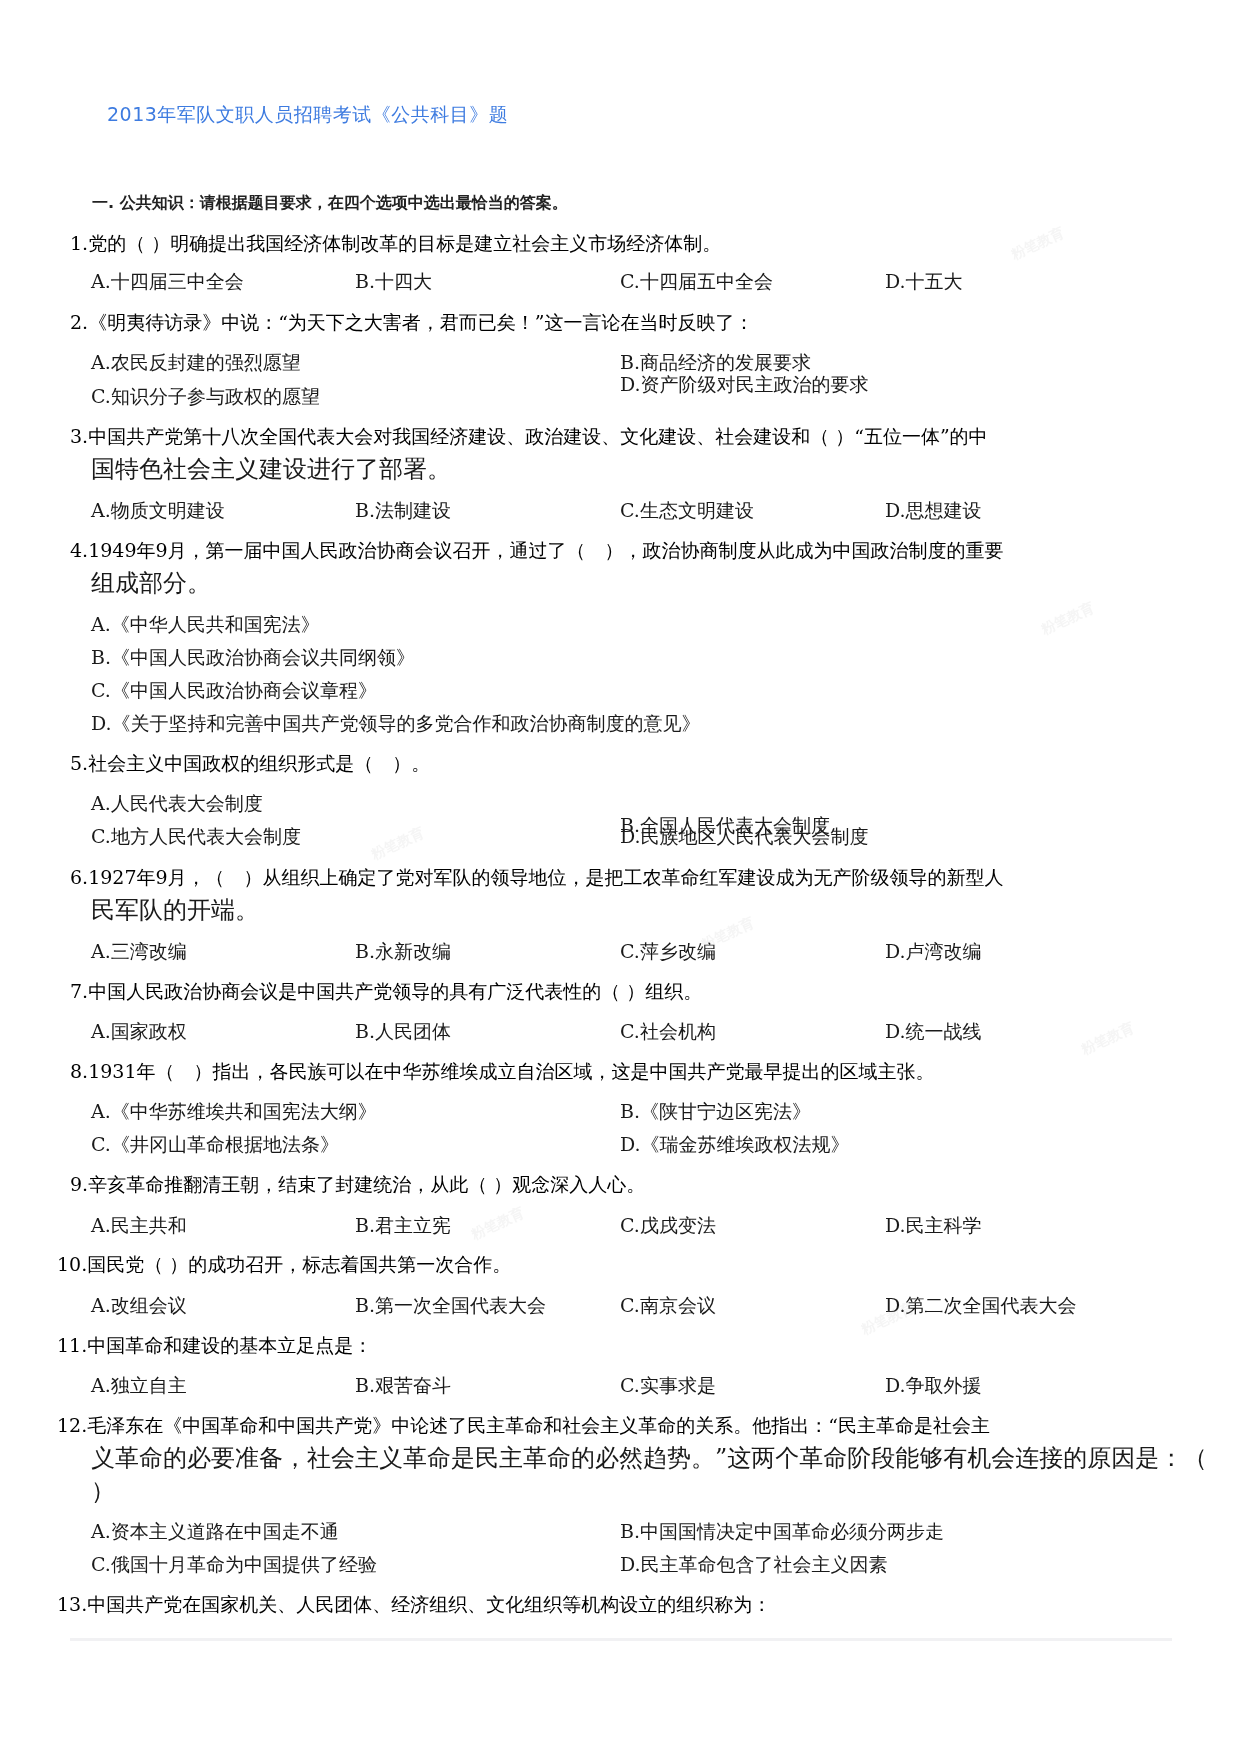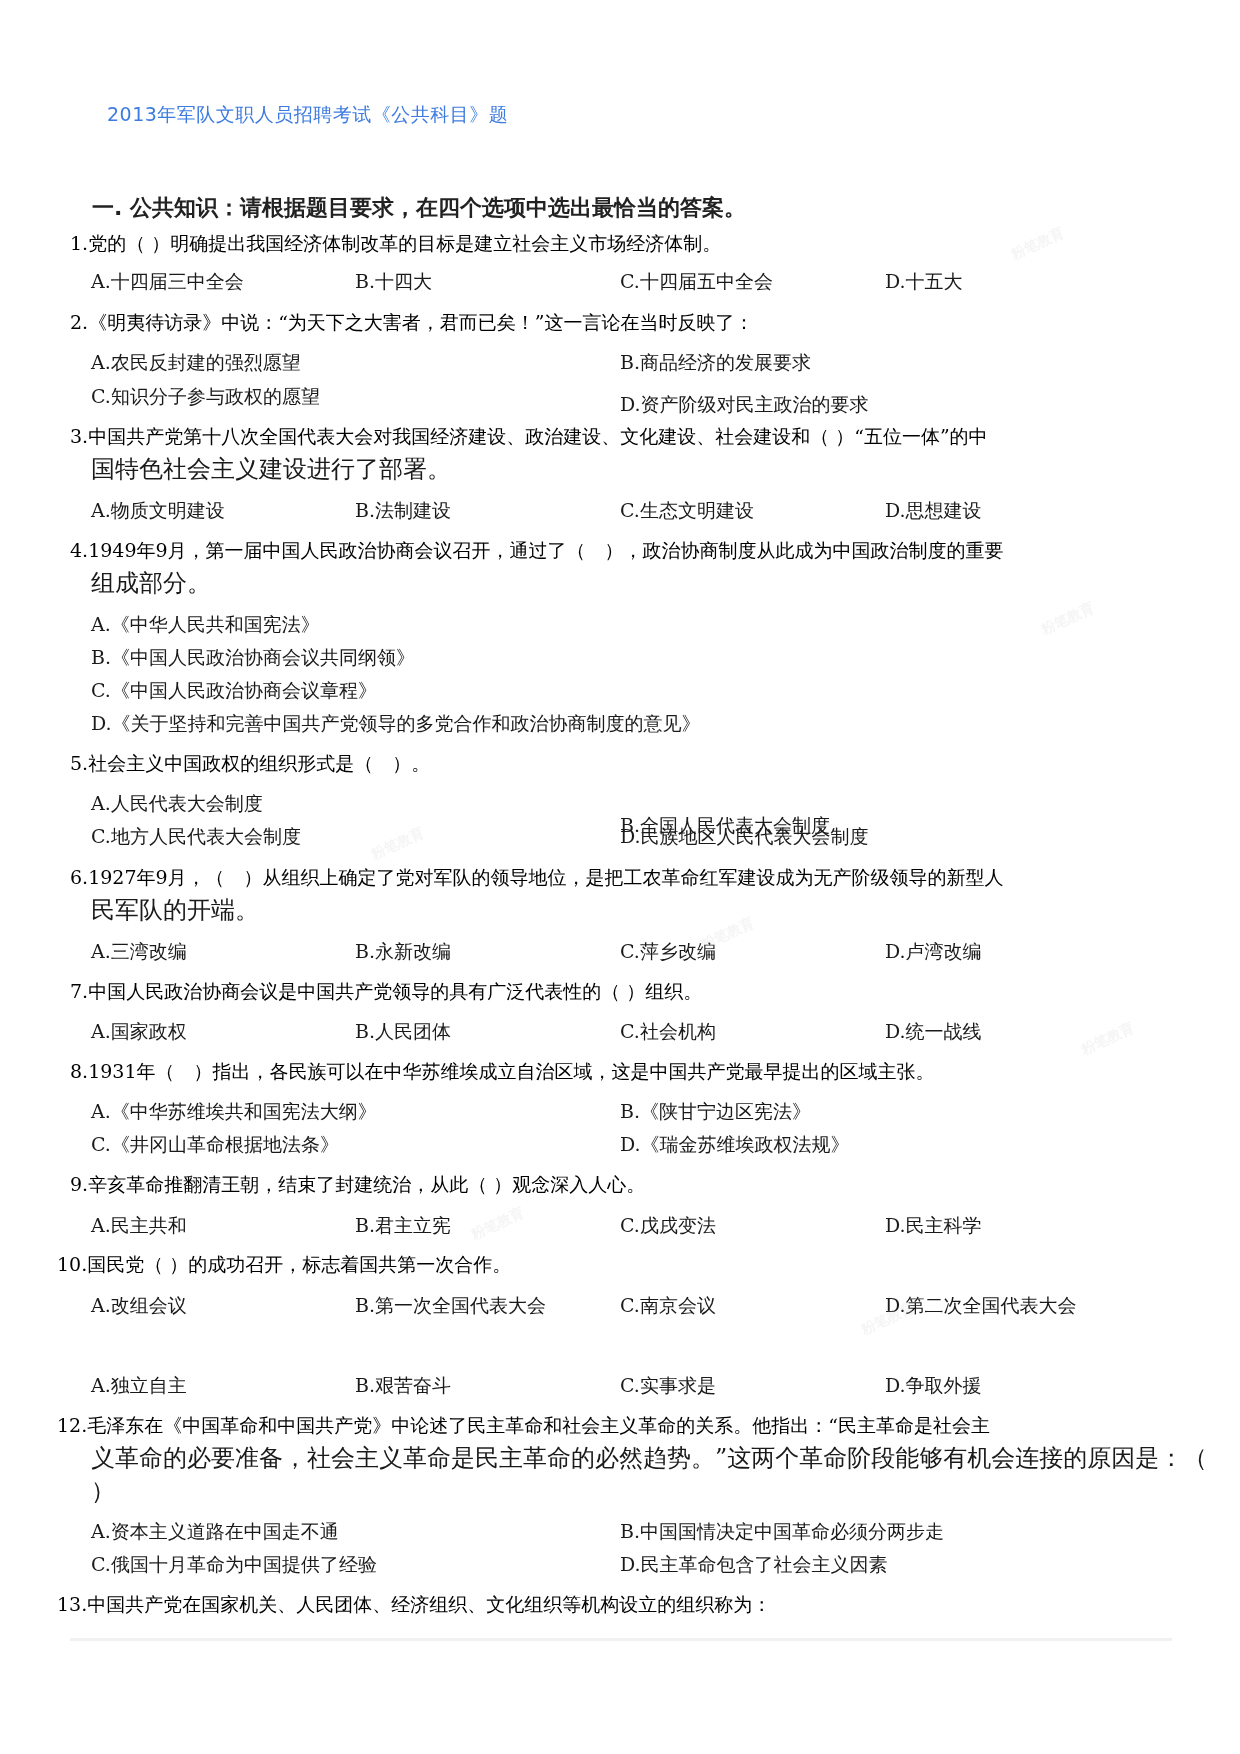--- a/index.html
+++ b/index.html
@@ -2,21 +2,21 @@
 <html><head>
   <meta charset="utf-8">
   <style>
     html, body { margin: 0; padding: 0; background: #ffffff; }
     body { width: 1240px; height: 1754px; position: relative; overflow: hidden;
            font-family: "DejaVu Serif", "Liberation Serif", serif; color: #1a1a1a; }
     .page { position: absolute; left: 0; top: 0; width: 995px; height: 1754px; }
     .doc-title { position: absolute; left: 107px; top: 102px; font-family: "DejaVu Sans", "Liberation Sans", sans-serif;
                  font-size: 19px; color: #3d7be0; letter-spacing: 0.5px; white-space: nowrap; }
     .section-heading { position: absolute; left: 92px; top: 193px; font-family: "DejaVu Sans", "Liberation Sans", sans-serif;
-                       font-size: 22px; font-weight: bold; color: #222; white-space: nowrap; }
+                       font-size: 16px; font-weight: bold; color: #222; white-space: nowrap; }
     .q { position: absolute; font-size: 19px; line-height: 34px; white-space: nowrap; color: #000000; }
     .q .num { display: inline-block; }
     .q-cont { position: absolute; font-size: 24px; line-height: 34px; white-space: nowrap; }
     .opt { position: absolute; font-size: 19px; line-height: 34px; white-space: nowrap; color: #1a1a1a; }
     .divider { position: absolute; left: 70px; top: 1638px; width: 1102px; height: 3px; background: #f1f1f3; }
     .wm { position: absolute; font-family: "DejaVu Sans", sans-serif; font-size: 14px; font-weight: bold;
           color: rgba(200,200,200,0.18); transform: rotate(-25deg); white-space: nowrap; }
   </style>
 </head>
 <body>
@@ -29,21 +29,21 @@
   <div class="q" style="left:70px;top:226px"><span class="num">1.</span><span>党的（ ）明确提出我国经济体制改革的目标是建立社会主义市场经济体制。</span></div>
   <div class="opt" style="left:91px;top:264px">A.十四届三中全会</div>
   <div class="opt" style="left:355px;top:264px">B.十四大</div>
   <div class="opt" style="left:620px;top:264px">C.十四届五中全会</div>
   <div class="opt" style="left:885px;top:264px">D.十五大</div>
 
   <div class="q" style="left:70px;top:305px"><span class="num">2.</span><span>《明夷待访录》中说：“为天下之大害者，君而已矣！”这一言论在当时反映了：</span></div>
   <div class="opt" style="left:91px;top:345px">A.农民反封建的强烈愿望</div>
   <div class="opt" style="left:620px;top:345px">B.商品经济的发展要求</div>
   <div class="opt" style="left:91px;top:379px">C.知识分子参与政权的愿望</div>
-  <div class="opt" style="left:620px;top:387px">D.资产阶级对民主政治的要求</div>
+  <div class="opt" style="left:620px;top:367px">D.资产阶级对民主政治的要求</div>
 
   <div class="q" style="left:70px;top:419px"><span class="num">3.</span><span>中国共产党第十八次全国代表大会对我国经济建设、政治建设、文化建设、社会建设和（ ）“五位一体”的中</span></div>
   <div class="q-cont" style="left:91px;top:452px">国特色社会主义建设进行了部署。</div>
   <div class="opt" style="left:91px;top:493px">A.物质文明建设</div>
   <div class="opt" style="left:355px;top:493px">B.法制建设</div>
   <div class="opt" style="left:620px;top:493px">C.生态文明建设</div>
   <div class="opt" style="left:885px;top:493px">D.思想建设</div>
 
   <div class="q" style="left:70px;top:533px"><span class="num">4.</span><span>1949年9月，第一届中国人民政治协商会议召开，通过了（　），政治协商制度从此成为中国政治制度的重要</span></div>
   <div class="q-cont" style="left:91px;top:566px">组成部分。</div>
@@ -82,20 +82,21 @@
   <div class="opt" style="left:355px;top:1208px">B.君主立宪</div>
   <div class="opt" style="left:620px;top:1208px">C.戊戌变法</div>
   <div class="opt" style="left:885px;top:1208px">D.民主科学</div>
 
   <div class="q" style="left:57px;top:1247px"><span class="num">10.</span><span>国民党（ ）的成功召开，标志着国共第一次合作。</span></div>
   <div class="opt" style="left:91px;top:1288px">A.改组会议</div>
   <div class="opt" style="left:355px;top:1288px">B.第一次全国代表大会</div>
   <div class="opt" style="left:620px;top:1288px">C.南京会议</div>
   <div class="opt" style="left:885px;top:1288px">D.第二次全国代表大会</div>
 
+  <div class="q" style="left:57px;top:1328px"><span class="num">11.</span><span>中国革命和建设的基本立足点是：</span></div>
   <div class="opt" style="left:91px;top:1368px">A.独立自主</div>
   <div class="opt" style="left:355px;top:1368px">B.艰苦奋斗</div>
   <div class="opt" style="left:620px;top:1368px">C.实事求是</div>
   <div class="opt" style="left:885px;top:1368px">D.争取外援</div>
 
   <div class="q" style="left:57px;top:1408px"><span class="num">12.</span><span>毛泽东在《中国革命和中国共产党》中论述了民主革命和社会主义革命的关系。他指出：“民主革命是社会主</span></div>
   <div class="q-cont" style="left:91px;top:1441px">义革命的必要准备，社会主义革命是民主革命的必然趋势。”这两个革命阶段能够有机会连接的原因是：（</div>
   <div class="q-cont" style="left:91px;top:1474px">）</div>
   <div class="opt" style="left:91px;top:1514px">A.资本主义道路在中国走不通</div>
   <div class="opt" style="left:620px;top:1514px">B.中国国情决定中国革命必须分两步走</div>

